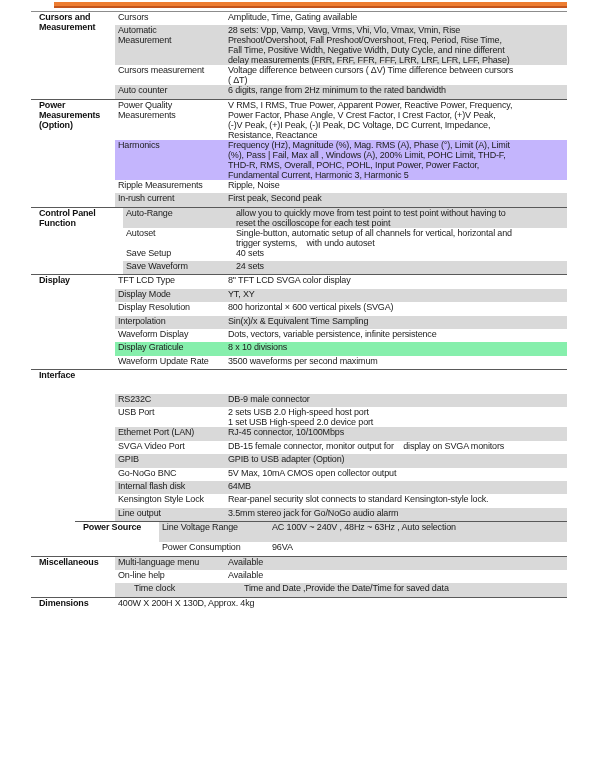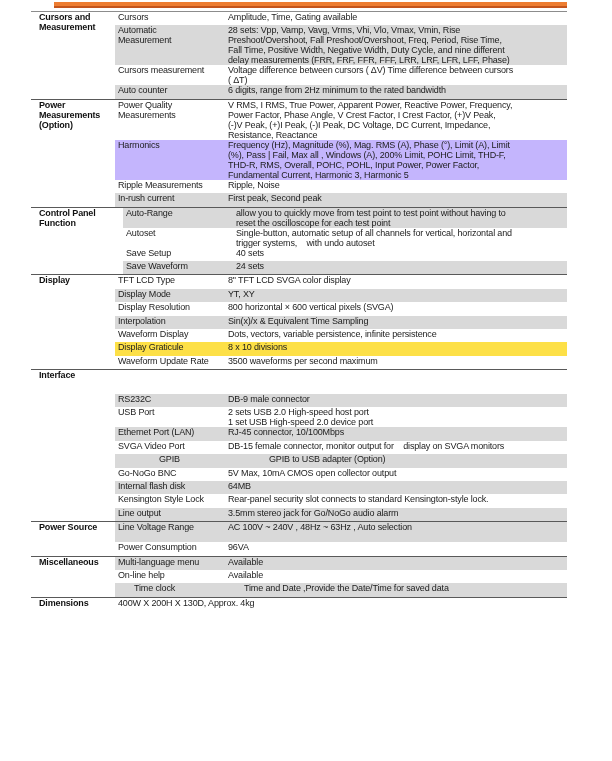--- a/index.html
+++ b/index.html
@@ -163,21 +163,21 @@
           <div class="spec-value">800 horizontal × 600 vertical pixels (SVGA)</div>
         </div>
         <div class="spec-row" style="background: rgb(217, 217, 217);">
           <div class="spec-label">Interpolation</div>
           <div class="spec-value">Sin(x)/x &amp; Equivalent Time Sampling</div>
         </div>
         <div class="spec-row">
           <div class="spec-label">Waveform Display</div>
           <div class="spec-value">Dots, vectors, variable persistence, infinite persistence</div>
         </div>
-        <div class="spec-row" style="background: #fde047; justify-content: center;">
+        <div class="spec-row" style="background: #86efac; justify-content: center;">
           <div class="spec-label">Display Graticule</div>
           <div class="spec-value">8 x 10 divisions</div>
         </div>
         <div class="spec-row">
           <div class="spec-label">Waveform Update Rate</div>
           <div class="spec-value">3500 waveforms per second maximum</div>
         </div>
       </div>
     </div>
     <div class="spec-section" style="border-top: 1px solid rgb(89, 89, 89);">
@@ -193,21 +193,21 @@
 1 set USB High-speed 2.0 device port</div>
         </div>
         <div class="spec-row" style="background: rgb(217, 217, 217);">
           <div class="spec-label">Ethernet Port (LAN)</div>
           <div class="spec-value">RJ-45 connector, 10/100Mbps</div>
         </div>
         <div class="spec-row">
           <div class="spec-label">SVGA Video Port</div>
           <div class="spec-value">DB-15 female connector, monitor output for    display on SVGA monitors</div>
         </div>
-        <div class="spec-row" style="background: rgb(217, 217, 217); padding-left: 41px;">
+        <div class="spec-row" style="background: rgb(217, 217, 217);">
           <div class="spec-label">GPIB</div>
           <div class="spec-value">GPIB to USB adapter (Option)</div>
         </div>
         <div class="spec-row">
           <div class="spec-label">Go-NoGo BNC</div>
           <div class="spec-value">5V Max, 10mA CMOS open collector output</div>
         </div>
         <div class="spec-row" style="background: rgb(217, 217, 217);">
           <div class="spec-label">Internal flash disk</div>
           <div class="spec-value">64MB</div>
@@ -215,21 +215,21 @@
         <div class="spec-row">
           <div class="spec-label">Kensington Style Lock</div>
           <div class="spec-value">Rear-panel security slot connects to standard Kensington-style lock.</div>
         </div>
         <div class="spec-row" style="background: rgb(217, 217, 217);">
           <div class="spec-label">Line output</div>
           <div class="spec-value">3.5mm stereo jack for Go/NoGo audio alarm</div>
         </div>
       </div>
     </div>
-    <div class="spec-section" style="border-top: 1px solid rgb(89, 89, 89);">
+    <div class="spec-section" style="border-top: 1px solid rgb(89, 89, 89); margin-left: 44px;">
       <div class="spec-category">Power Source</div>
       <div class="spec-rows">
         <div class="spec-row" style="background: rgb(217, 217, 217);">
           <div class="spec-label">Line Voltage Range</div>
           <div class="spec-value">AC 100V ~ 240V , 48Hz ~ 63Hz , Auto selection
 &nbsp;</div>
         </div>
         <div class="spec-row">
           <div class="spec-label">Power Consumption</div>
           <div class="spec-value">96VA</div>

